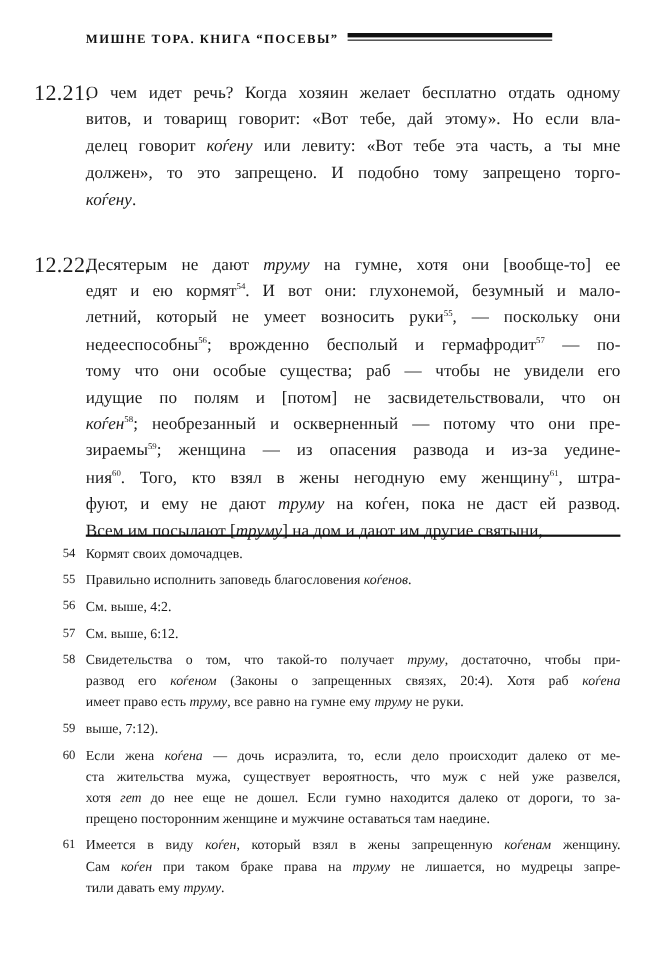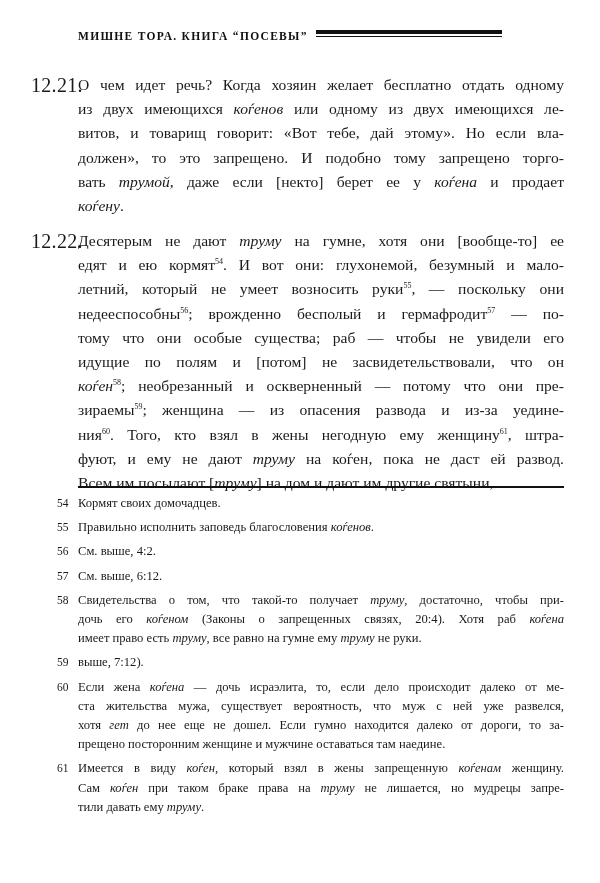--- a/index.html
+++ b/index.html
@@ -61,24 +61,23 @@
   <div class="header-rule">
     <div class="thick"></div>
     <div class="thin"></div>
   </div>
 </div>
 
 <div class="para" style="top:73px;">
   <span class="num">12.21.</span>
   <div class="body">
       <span class="line"><span>О чем идет речь? Когда хозяин желает бесплатно отдать одному</span></span>
-      <span class="line"><span>из двух имеющихся </span><i>коѓенов</i><span> или одному из двух имеющихся ле-</span></span>
       <span class="line"><span>витов, и товарищ говорит: «Вот тебе, дай этому». Но если вла-</span></span>
+      <span class="line"><span>делец говорит </span><i>коѓену</i><span> или левиту: «Вот тебе эта часть, а ты мне</span></span>
       <span class="line"><span>должен», то это запрещено. И подобно тому запрещено торго-</span></span>
-      <span class="line"><span>вать </span><i>трумой</i><span>, даже если [некто] берет ее у </span><i>коѓена</i><span> и продает</span></span>
       <span class="line last"><i>коѓену</i><span>.</span></span>
     </div>
 </div>
 
 <div class="para" style="top:229px;">
   <span class="num">12.22.</span>
   <div class="body">
       <span class="line"><span>Десятерым не дают </span><i>труму</i><span> на гумне, хотя они [вообще-то] ее</span></span>
       <span class="line"><span>едят и ею кормят</span><sup>54</sup><span>. И вот они: глухонемой, безумный и мало-</span></span>
       <span class="line"><span>летний, который не умеет возносить руки</span><sup>55</sup><span>, — поскольку они</span></span>
@@ -117,21 +116,21 @@
     <div class="fn">
       <span class="fnum">57</span>
       <div class="ftext">
         <span class="line last"><span>См. выше, 6:12.</span></span>
       </div>
     </div>
     <div class="fn">
       <span class="fnum">58</span>
       <div class="ftext">
         <span class="line"><span>Свидетельства о том, что такой-то получает </span><i>труму</i><span>, достаточно, чтобы при-</span></span>
-        <span class="line"><span>дочь его </span><i>коѓеном</i><span> (Законы о запрещенных связях, 20:4). Хотя раб </span><i>коѓена</i></span>
+        <span class="line"><span>развод его </span><i>коѓеном</i><span> (Законы о запрещенных связях, 20:4). Хотя раб </span><i>коѓена</i></span>
         <span class="line last"><span>имеет право есть </span><i>труму</i><span>, все равно на гумне ему </span><i>труму</i><span> не руки.</span></span>
       </div>
     </div>
     <div class="fn">
       <span class="fnum">59</span>
       <div class="ftext">
         <span class="line last"><span>выше, 7:12).</span></span>
       </div>
     </div>
     <div class="fn">

